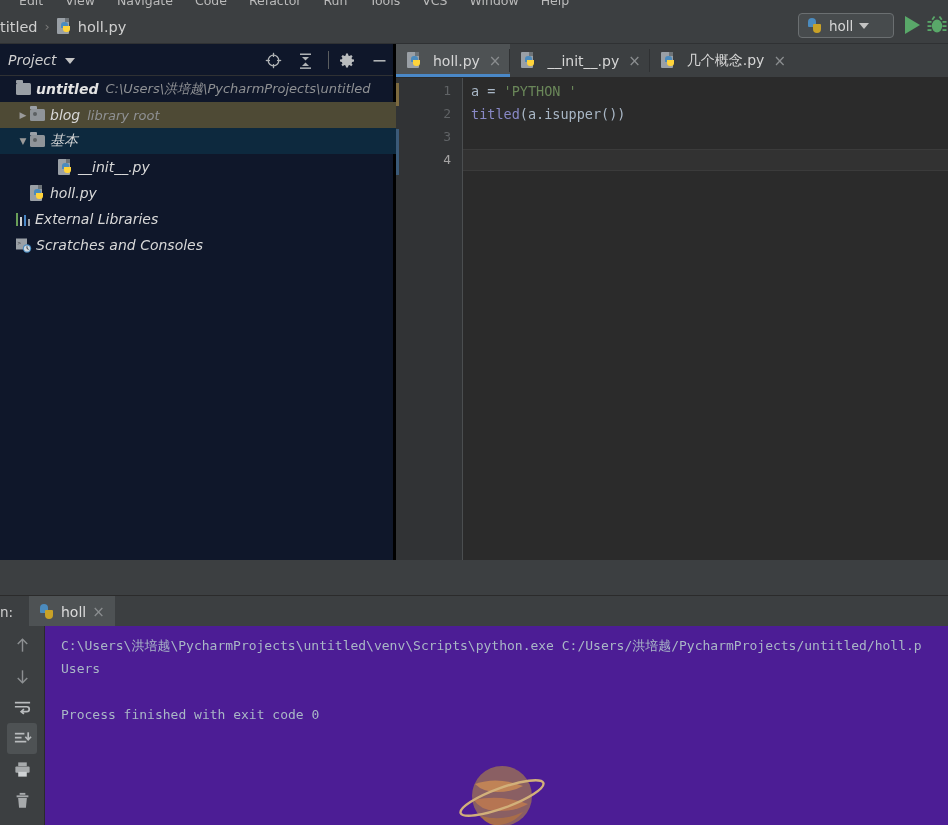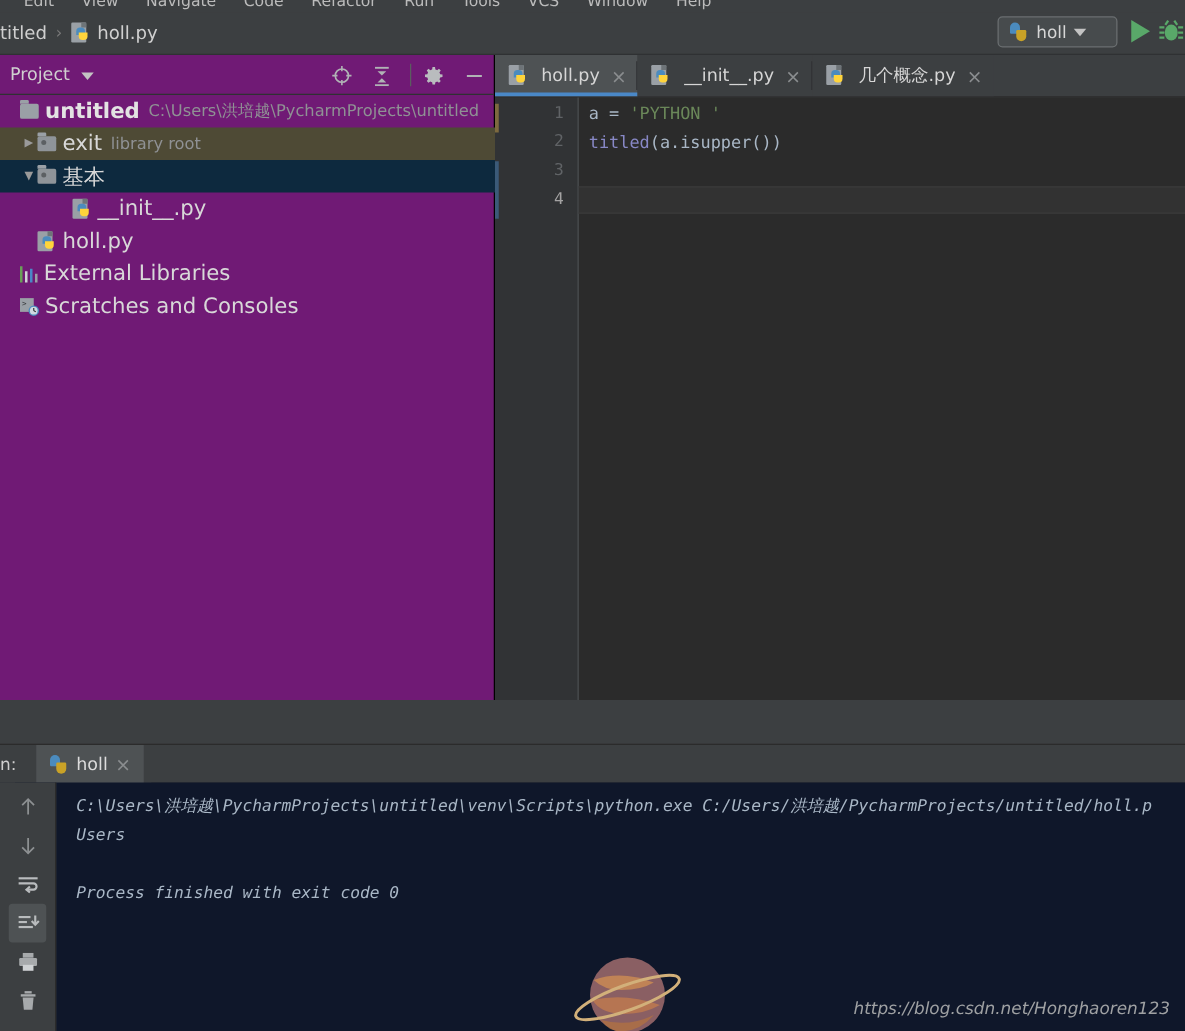--- a/index.html
+++ b/index.html
@@ -52,39 +52,39 @@
   #runwidget .label{ font-size:13.5px; color:#d6d6d6;}
   .caret-dn{ width:0;height:0;border-left:5px solid transparent;border-right:5px solid transparent;
      border-top:6px solid #c3c3c3;}
   #runbtn{ position:absolute; right:28px; top:16px; width:0;height:0;
      border-top:9px solid transparent;border-bottom:9px solid transparent;border-left:15px solid #59a869;}
   #dbgbtn{ position:absolute; right:0px; top:14px; width:22px; height:22px; }
 
   
   #projpanel{
     position:absolute; left:0; top:44px; width:396px; height:516px;
-    background:#701a75; border-right:1px solid #000000;
+    background:#0f172a; border-right:3px solid #000000;font-style:italic;
   }
   #projhdr{ height:32px; display:flex; align-items:center; padding-left:0;
     border-bottom:1px solid #2f3133; position:relative;}
   #projhdr .ttl{ font-size:14px; color:#d0d0d0; margin-left:8px;}
   #projhdr .ic{ position:absolute; top:8px; width:17px; height:17px; cursor:pointer;}
   .divline{ position:absolute; top:7px; left:328px; width:1px; height:18px; background:#5a5d5f;}
 
   .tree{ position:absolute; top:32px; left:0; width:396px;}
   .row{ height:26px; display:flex; align-items:center; padding-left:2px; white-space:nowrap;}
   .row.sel{ background:#0d293e; }
   .row.hov{ background:#4e4a35; }
   .arrow{ width:14px; text-align:center; color:#9a9a9a; font-size:9px; flex:0 0 auto;}
   .folder{ width:15px;height:12px; position:relative; flex:0 0 auto; margin-right:5px;}
   .folder .bk{ position:absolute;inset:0; background:#9aa0a6; border-radius:1.5px;}
   .folder.src .bk{ background:#8f9499;}
   .folder .tab{ position:absolute; left:0; top:-3px; width:7px;height:3px;background:#9aa0a6;border-radius:1px 1px 0 0;}
   .folder .dot{ position:absolute; left:3px; top:3px; width:4px;height:4px;background:#5c6063;border-radius:50%;}
-  .nm{ font-size:17px; color:#d8d8d8;}
+  .nm{ font-size:14px; color:#d8d8d8;}
   .nm.bold{ font-weight:bold; color:#e3e3e3;}
   .sub{ font-size:13px; color:#8f9194; margin-left:7px;}
 
   .libicon{ width:14px;height:13px; display:flex; align-items:flex-end; gap:1.5px; flex:0 0 auto; margin-right:5px;}
   .libicon i{ width:3px; display:block;}
   .scrIcon{ width:16px;height:15px; position:relative; flex:0 0 auto; margin-right:4px;}
 
   
   #tabstrip{
     position:absolute; left:396px; top:44px; width:552px; height:34px;
@@ -121,21 +121,21 @@
     position:absolute; left:0; top:595px; width:948px; height:31px;
     background:#3c3f41; border-top:1px solid #2b2b2b;
   }
   #runLabel{ position:absolute; left:0; top:8px; font-size:13.5px; color:#cfcfcf;}
   #runtab{ position:absolute; left:29px; top:0; height:31px; background:#4e5254;
      display:flex; align-items:center; gap:6px; padding:0 10px;}
   #runtab .tl{ font-size:14px; color:#dcdcdc;}
   #runtab .x{ font-size:15px; color:#8a8d8f;}
   #runtabRight{ position:absolute; left:121px; top:30px; width:827px; height:1px; background:#2f3133;}
 
-  #consoleArea{ position:absolute; left:0; top:626px; width:948px; height:199px; background:#0f172a;font-style:italic;}
+  #consoleArea{ position:absolute; left:0; top:626px; width:948px; height:199px; background:#4c1d95;}
   #consoleToolbar{ position:absolute; left:0; top:0; width:45px; height:199px; background:#3c3f41;
      border-right:1px solid #2b2b2b; display:flex; flex-direction:column; align-items:center; padding-top:4px; gap:0px;}
   .ctool{ width:30px;height:31px; display:flex;align-items:center;justify-content:center; cursor:pointer; border-radius:3px;}
   .ctool.on{ background:#4e5254; }
   #leftStub{ position:absolute; left:0; top:0; width:12px; height:199px; background:#3c3f41;}
   #conText{ position:absolute; left:46px; top:0; right:0; height:199px;
      font-family:"DejaVu Sans Mono","Liberation Mono",monospace; font-size:13px; color:#a9b7c6;
      padding:8px 0 0 15px; overflow:hidden; white-space:pre;}
   #conText div{ height:23px; line-height:23px;}
 
@@ -238,21 +238,21 @@
         <span class="sub">C:\Users\洪培越\PycharmProjects\untitled</span>
       </div>
       <div class="row hov">
         <span style="width: 14px; flex: 0 0 auto;"></span>
         <span class="arrow">▶</span>
         <span class="folder src">
           <span class="tab"></span>
           <span class="bk"></span>
           <span class="dot"></span>
         </span>
-        <span class="nm">exit</span>
+        <span class="nm">blog</span>
         <span class="sub">library root</span>
       </div>
       <div class="row sel">
         <span style="width: 14px; flex: 0 0 auto;"></span>
         <span class="arrow">▼</span>
         <span class="folder src">
           <span class="tab"></span>
           <span class="bk"></span>
           <span class="dot"></span>
         </span>
@@ -423,14 +423,13 @@
   <div id="conText"><div>C:\Users\洪培越\PycharmProjects\untitled\venv\Scripts\python.exe C:/Users/洪培越/PycharmProjects/untitled/holl.p</div><div>Users</div><div></div><div>Process finished with exit code 0</div></div>
 
   <svg id="planet" viewBox="0 0 95 75">
     <circle cx="47" cy="34" r="30" fill="#8a5f63"></circle>
     <path d="M20 22 q22 -8 48 2 q-10 6 -26 6 q-14 0 -22 -8z" fill="#c98a54" opacity="0.85"></path>
     <path d="M19 38 q26 -6 54 4 q-14 8 -32 7 q-16 -1 -22 -11z" fill="#c07a4e" opacity="0.8"></path>
     <path d="M26 54 q22 6 42 -4 q-10 12 -24 13 q-12 1 -18 -9z" fill="#b5743f" opacity="0.7"></path>
     <ellipse cx="47" cy="36" rx="44" ry="10" fill="none" stroke="#d2b07a" stroke-width="2.4" transform="rotate(-20 47 36)"></ellipse>
   </svg>
 
-  <span id="watermark">https://blog.csdn.net/Honghaoren123</span>
 </div>
 
 </body></html>

